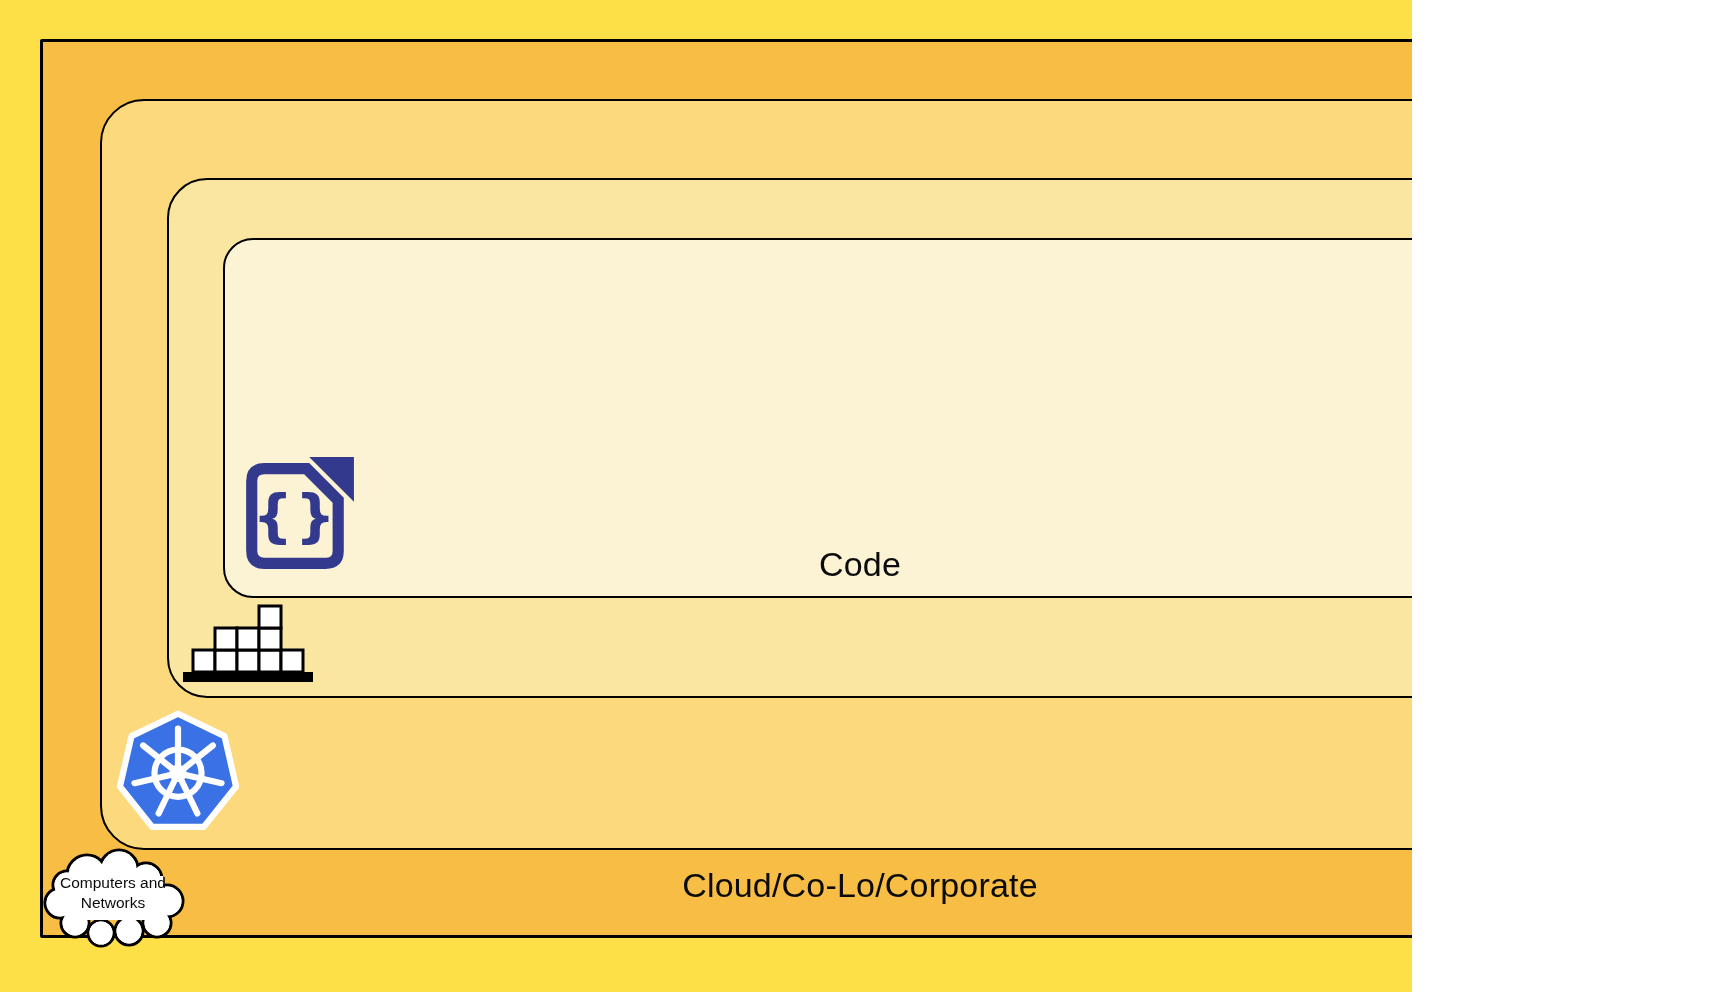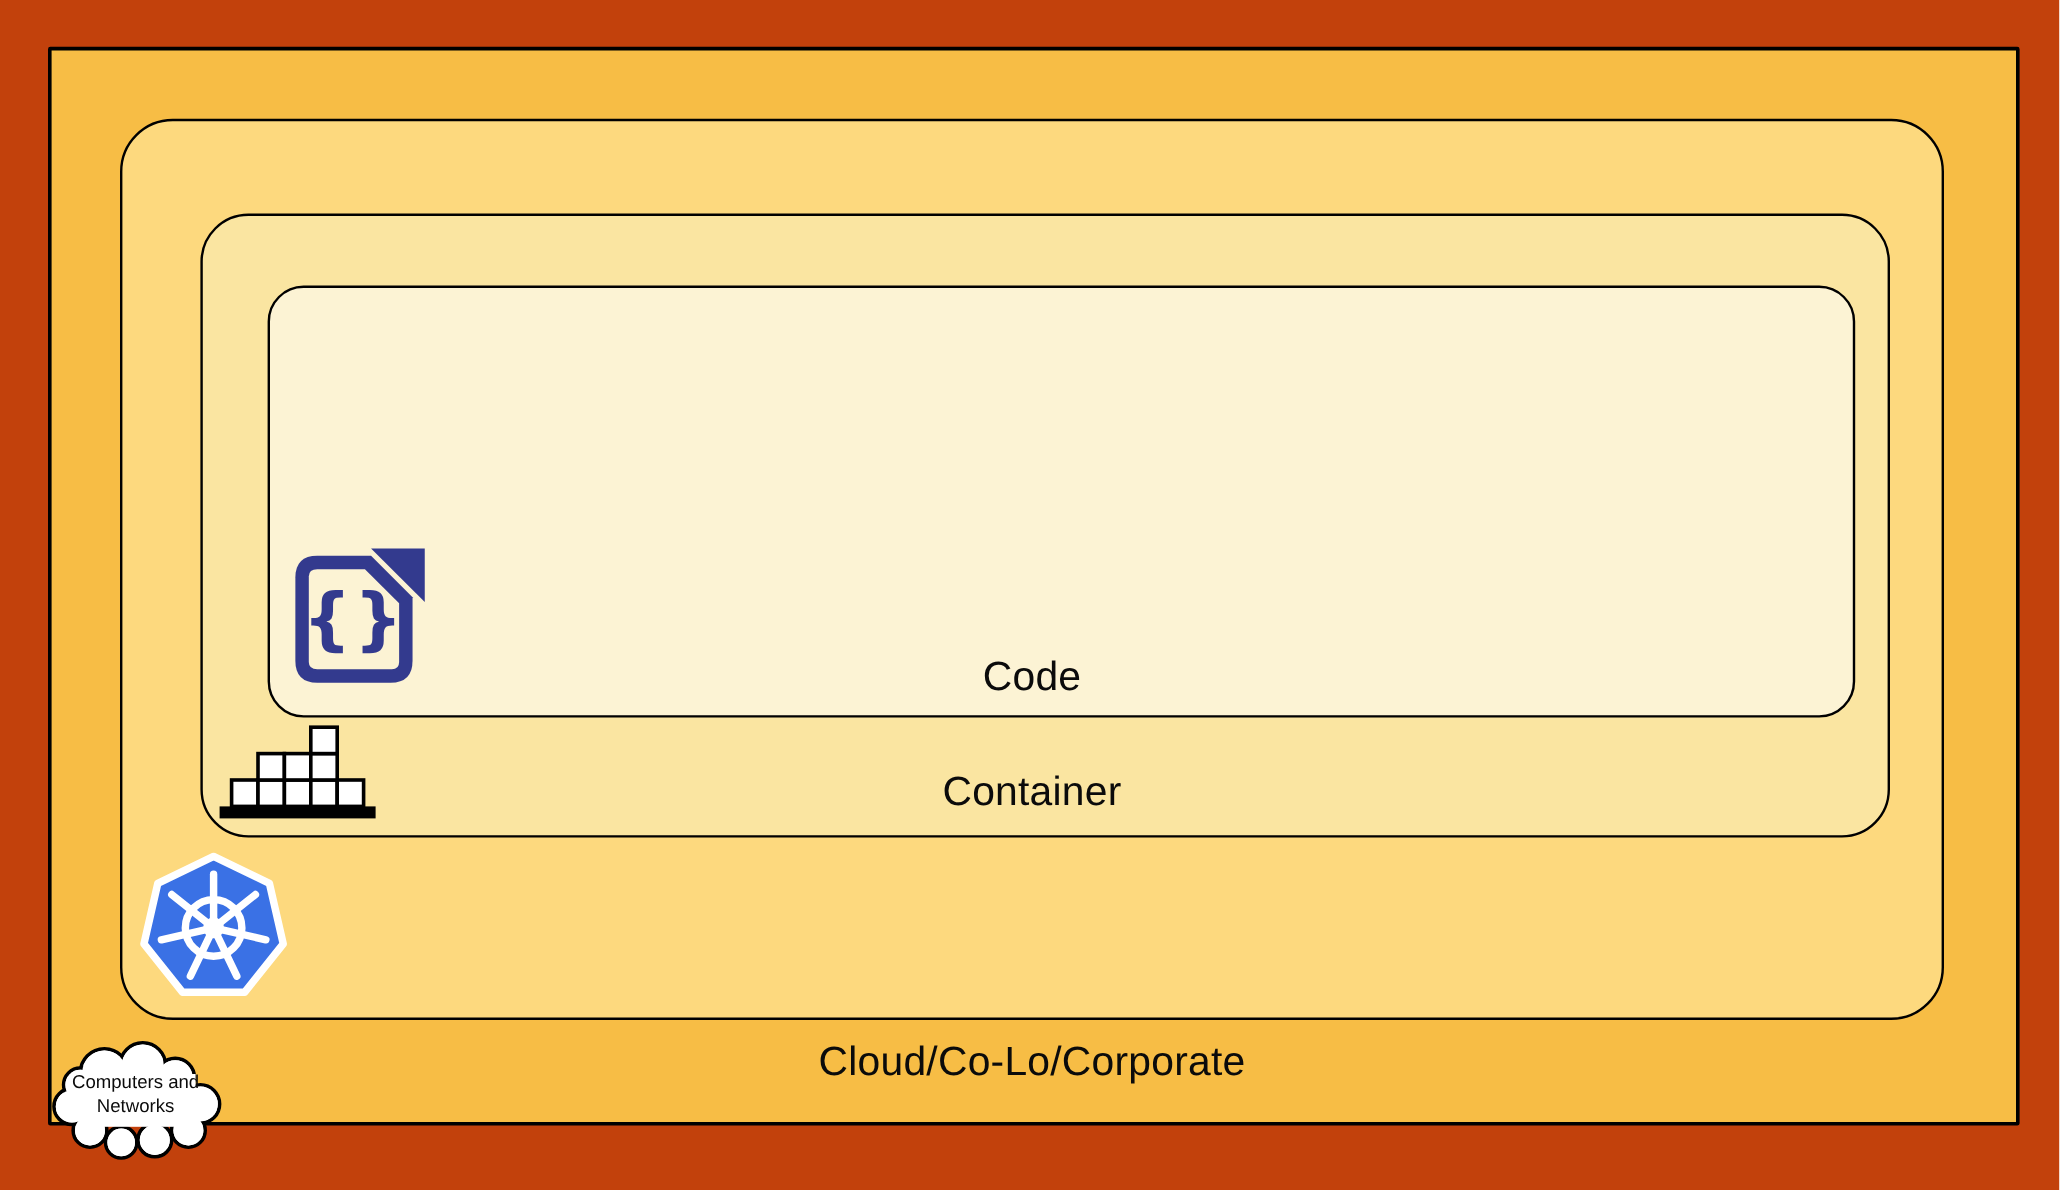--- a/index.html
+++ b/index.html
@@ -1,54 +1,53 @@
 <!DOCTYPE html>
 <html><head>
 <meta charset="utf-8">
 <style>
   html,body { margin:0; padding:0; background:#ffffff; }
   .canvas {
-    position:relative; width:1716px; height:992px; overflow:hidden;
-    font-family:"Liberation Sans", sans-serif; background:#c2410c;
+    position:relative; width:1376px; height:992px; overflow:hidden;
+    font-family:"Liberation Sans", sans-serif; background:#fde047;padding-left:36px;
   }
   .layer { position:absolute; box-sizing:border-box; border:2.5px solid #000; }
   .layer-datacenter { left:40px; top:39px; width:1643px; height:899px; border-width:3px; border-radius:2px; }
   .layer-cluster    { left:100px; top:99px;  width:1520px; height:751px; border-radius:44px; }
   .layer-container  { left:167px; top:178px; width:1408px; height:520px; border-radius:40px; }
   .layer-code       { left:223px; top:238px; width:1323px; height:360px; border-radius:30px; }
 
   .label {
     position:absolute; left:0; width:1720px; text-align:center;
     font-size:34px; line-height:40px; color:#0b0b0b; letter-spacing:0.2px;
   }
   .label-code      { top:544px; }
   .label-container { top:640px; }
   .label-cluster   { top:797px; }
   .label-datacenter{ top:867px; line-height:37px; }
 
   .icon { position:absolute; }
   .icon-code      { left:238px; top:454px; width:118px; height:124px; }
   .icon-container { left:181px; top:604px; width:136px; height:80px;  }
   .icon-k8s       { left:116px; top:710px; width:124px; height:124px; }
-  .icon-cloud     { left:40px;  top:863px; width:150px; height:110px; }
+  .icon-cloud     { left:40px;  top:844px; width:150px; height:110px; }
 
   .cloud-text { font-family:"Liberation Sans", sans-serif; font-size:15.5px; fill:#0b0b0b; }
 </style>
 </head>
 <body>
 
 <div class="canvas">
 
   <div class="layer layer-datacenter" style="background-color: rgb(247, 189, 69);"></div>
   <div class="layer layer-cluster" style="background-color: rgb(253, 217, 126);"></div>
   <div class="layer layer-container" style="background-color: rgb(250, 229, 161);"></div>
   <div class="layer layer-code" style="background-color: rgb(252, 243, 212);"></div>
 
   <div class="label label-code">Code</div>
-  <div class="label label-container">Container</div>
   <div class="label label-datacenter">
     <div>Cloud/Co-Lo/Corporate</div>
   </div>
 
   <div class="icon icon-code">
     <svg width="118" height="124" viewBox="0 0 116 120">
       <path d="M26,8 H70 L104,42 V94 Q104,112 86,112 H26 Q8,112 8,94 V26 Q8,8 26,8 Z" fill="#333A8E"></path>
       <path d="M26,19 H65 L93,47 V95 Q93,101 87,101 H26 Q19,101 19,95 V25 Q19,19 26,19 Z" fill="#FCF3D4"></path>
       <path d="M70,2 L114,2 L114,46 Z" fill="#333A8E"></path>
       <text x="56" y="79" font-size="56" font-weight="bold" text-anchor="middle" font-family="DejaVu Sans, sans-serif" fill="#333A8E" letter-spacing="2">{}</text>

